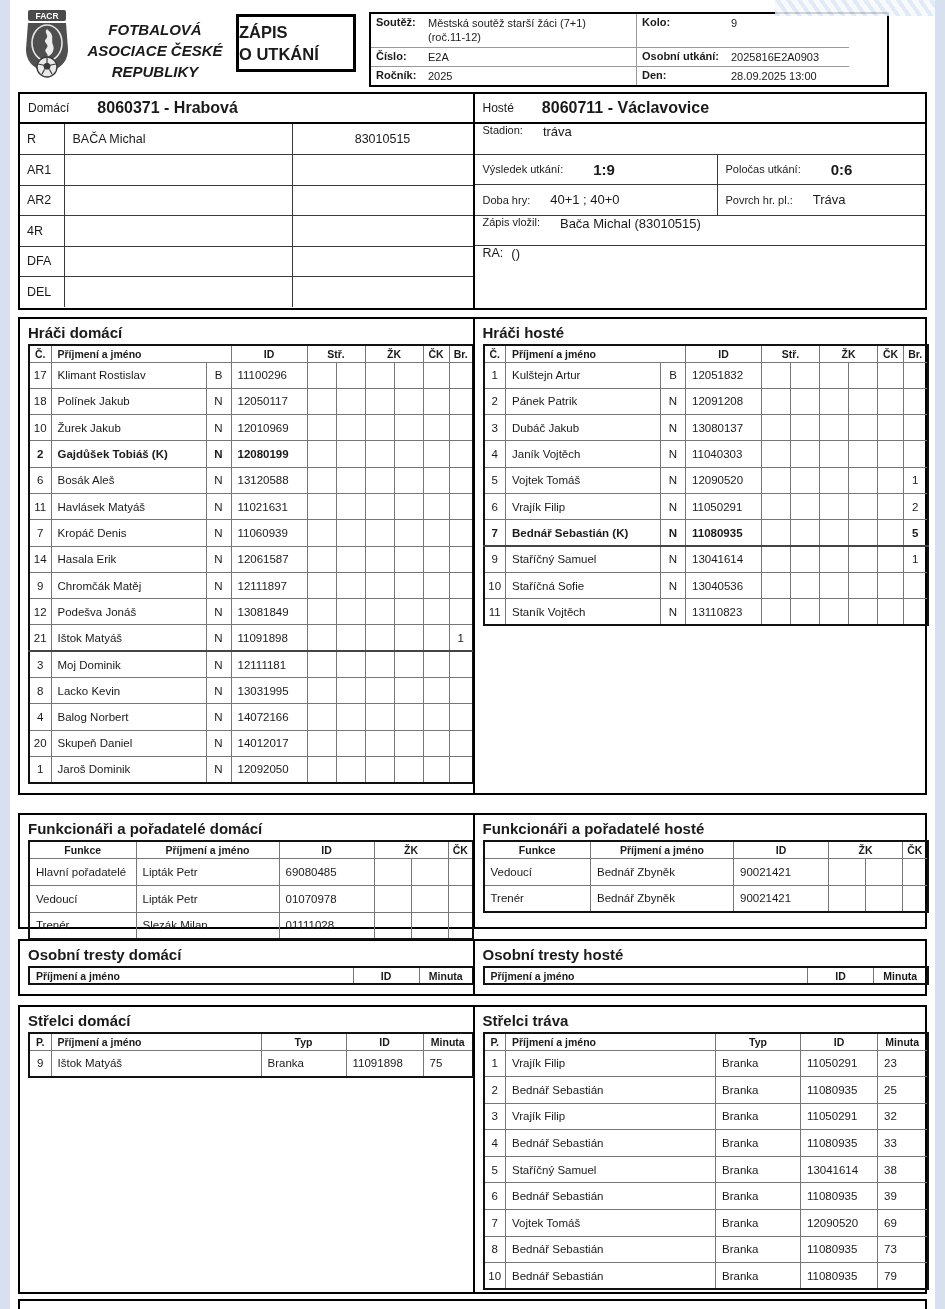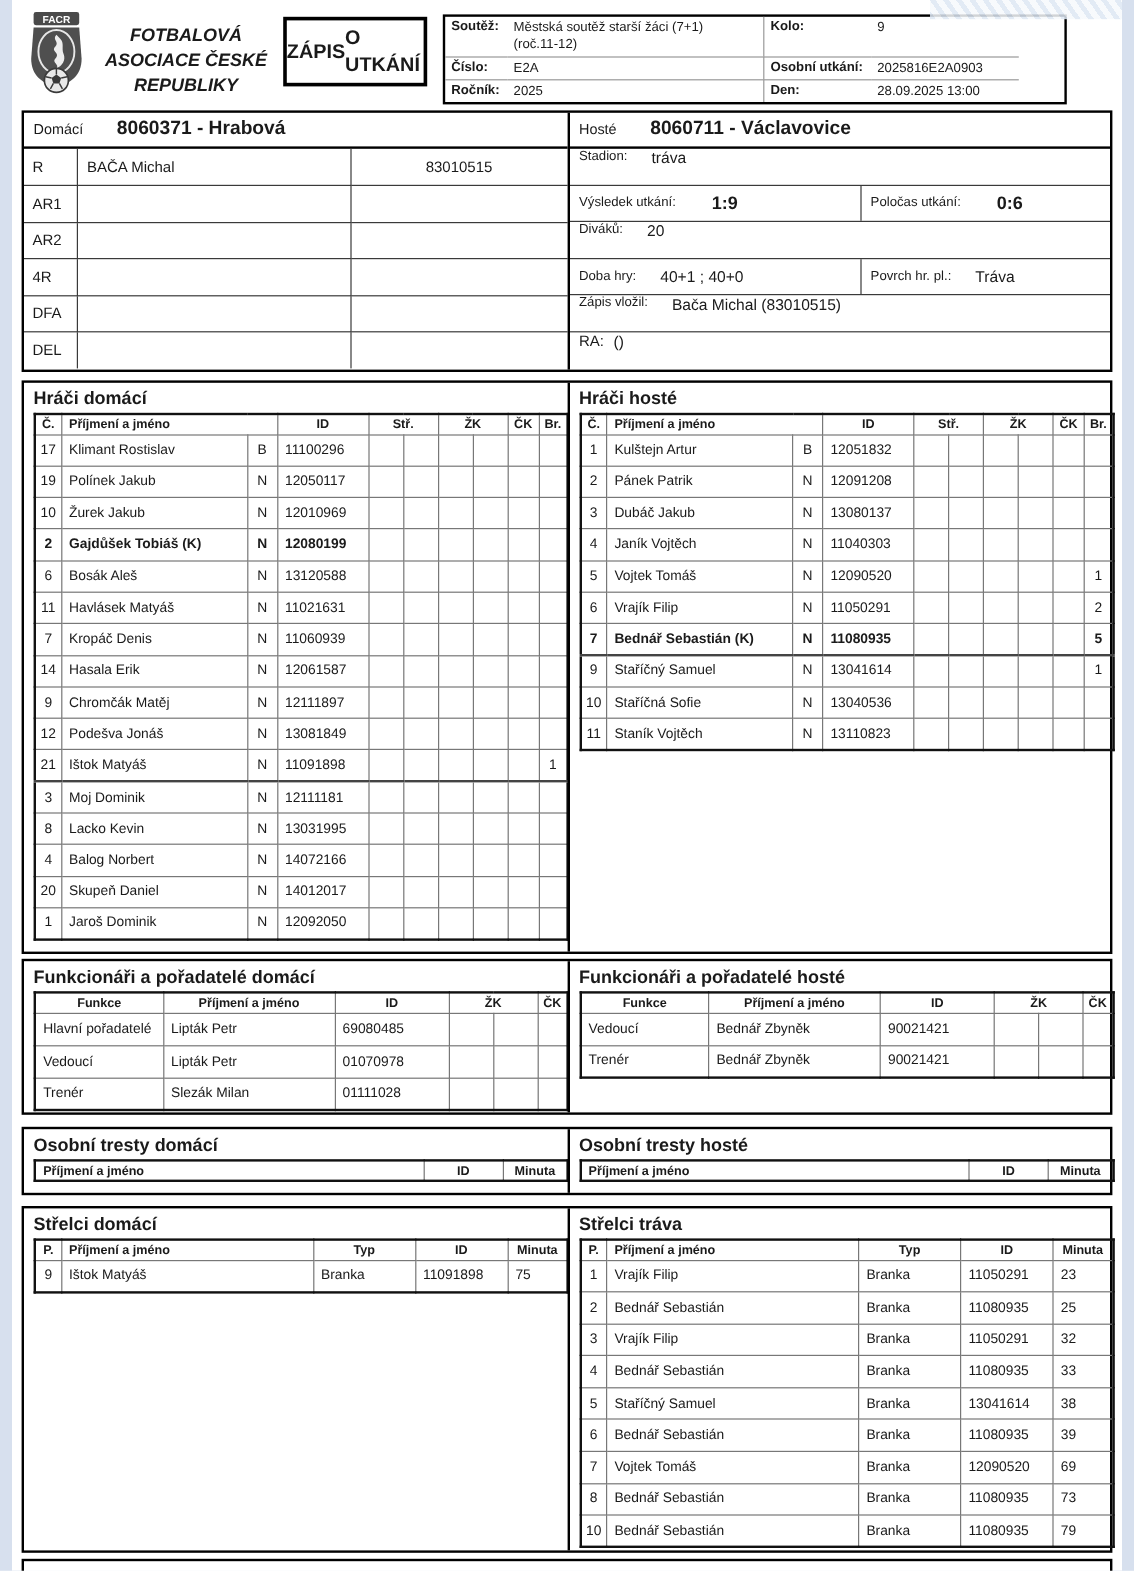--- a/index.html
+++ b/index.html
@@ -15,21 +15,21 @@
   .watermark{position:absolute;top:0;right:0;width:160px;height:16px;
     background:repeating-linear-gradient(55deg,#dde7f3 0 4px,#f6f9fc 4px 9px);
     opacity:.85}
 
   
   .header{display:flex;align-items:flex-start;padding:9px 6px 0 6px;height:86px}
   .logo{width:62px;height:72px;flex:0 0 62px}
   .org{width:142px;text-align:center;font-style:italic;font-weight:bold;
     font-size:15px;line-height:1.4;margin:10px 0 0 6px}
   .title-box{width:120px;height:58px;border:3px solid #000;margin:5px 0 0 10px;
-    display:flex;flex-direction:row;justify-content:center;align-items:center;
+    display:flex;flex-direction:column;justify-content:center;align-items:flex-start;
     font-weight:bold;font-size:16.5px;line-height:1.35}
   .comp-box{width:520px;border:2.5px solid #000;margin:3px 0 0 13px;
     display:grid;grid-template-columns:52px 213px 90px 123px;font-size:11px}
   .comp-box .cc{padding:2px 4px 2px 5px;display:flex;align-items:flex-start}
   .comp-box .lbl{font-weight:bold}
   .comp-box .r2{border-top:1px solid #999}
   .comp-box .vdiv{border-left:1px solid #999}
   .comp-box .val{white-space:pre-line;line-height:1.3}
   .comp-box .cc{min-height:18px}
   .comp-box .row1{min-height:32px}
@@ -71,21 +71,21 @@
   .t-players td{height:26.3px}
   .t-players .c-num{text-align:center}
   .t-players .c-name{padding-left:6px}
   .t-players .c-pos{text-align:center}
   .t-players .c-id{padding-left:6px}
   .t-players .c-br{text-align:center}
   tr.bold td{font-weight:bold}
   tr.sep td{border-top:2px solid #444}
 
   
-  .officials{height:130px;margin-top:4px}
+  .officials{height:116px;margin-top:18px}
   .t-off td{height:27px}
   .t-off .c-funkce,.t-off .c-name,.t-off .c-id{padding-left:6px}
 
   
   .penalties{height:57px;margin-top:10px}
 
   
   .scorers{height:289px;margin-top:9px}
   .t-score td{height:26.6px}
   .t-score .c-p{text-align:center}
@@ -197,24 +197,20 @@
       </div>
       <div class="m-row split">
         <div class="cell first">
           <span class="lbl">Výsledek utkání:</span>
           <span class="val big">1:9</span>
         </div>
         <div class="cell second">
           <span class="lbl">Poločas utkání:</span>
           <span class="val big">0:6</span>
         </div>
-      </div>
-      <div class="m-row">
-        <span class="lbl">Diváků:</span>
-        <span class="val">20</span>
       </div>
       <div class="m-row split">
         <div class="cell first">
           <span class="lbl">Doba hry:</span>
           <span class="val">40+1 ; 40+0</span>
         </div>
         <div class="cell second">
           <span class="lbl">Povrch hr. pl.:</span>
           <span class="val">Tráva</span>
         </div>
@@ -264,21 +260,21 @@
               <td class="c-pos">B</td>
               <td class="c-id">11100296</td>
               <td class="c-s1"></td>
               <td class="c-s2"></td>
               <td class="c-z1"></td>
               <td class="c-z2"></td>
               <td class="c-ck"></td>
               <td class="c-br"></td>
             </tr>
             <tr>
-              <td class="c-num">19</td>
+              <td class="c-num">18</td>
               <td class="c-name">Polínek Jakub</td>
               <td class="c-pos">N</td>
               <td class="c-id">12050117</td>
               <td class="c-s1"></td>
               <td class="c-s2"></td>
               <td class="c-z1"></td>
               <td class="c-z2"></td>
               <td class="c-ck"></td>
               <td class="c-br"></td>
             </tr>

